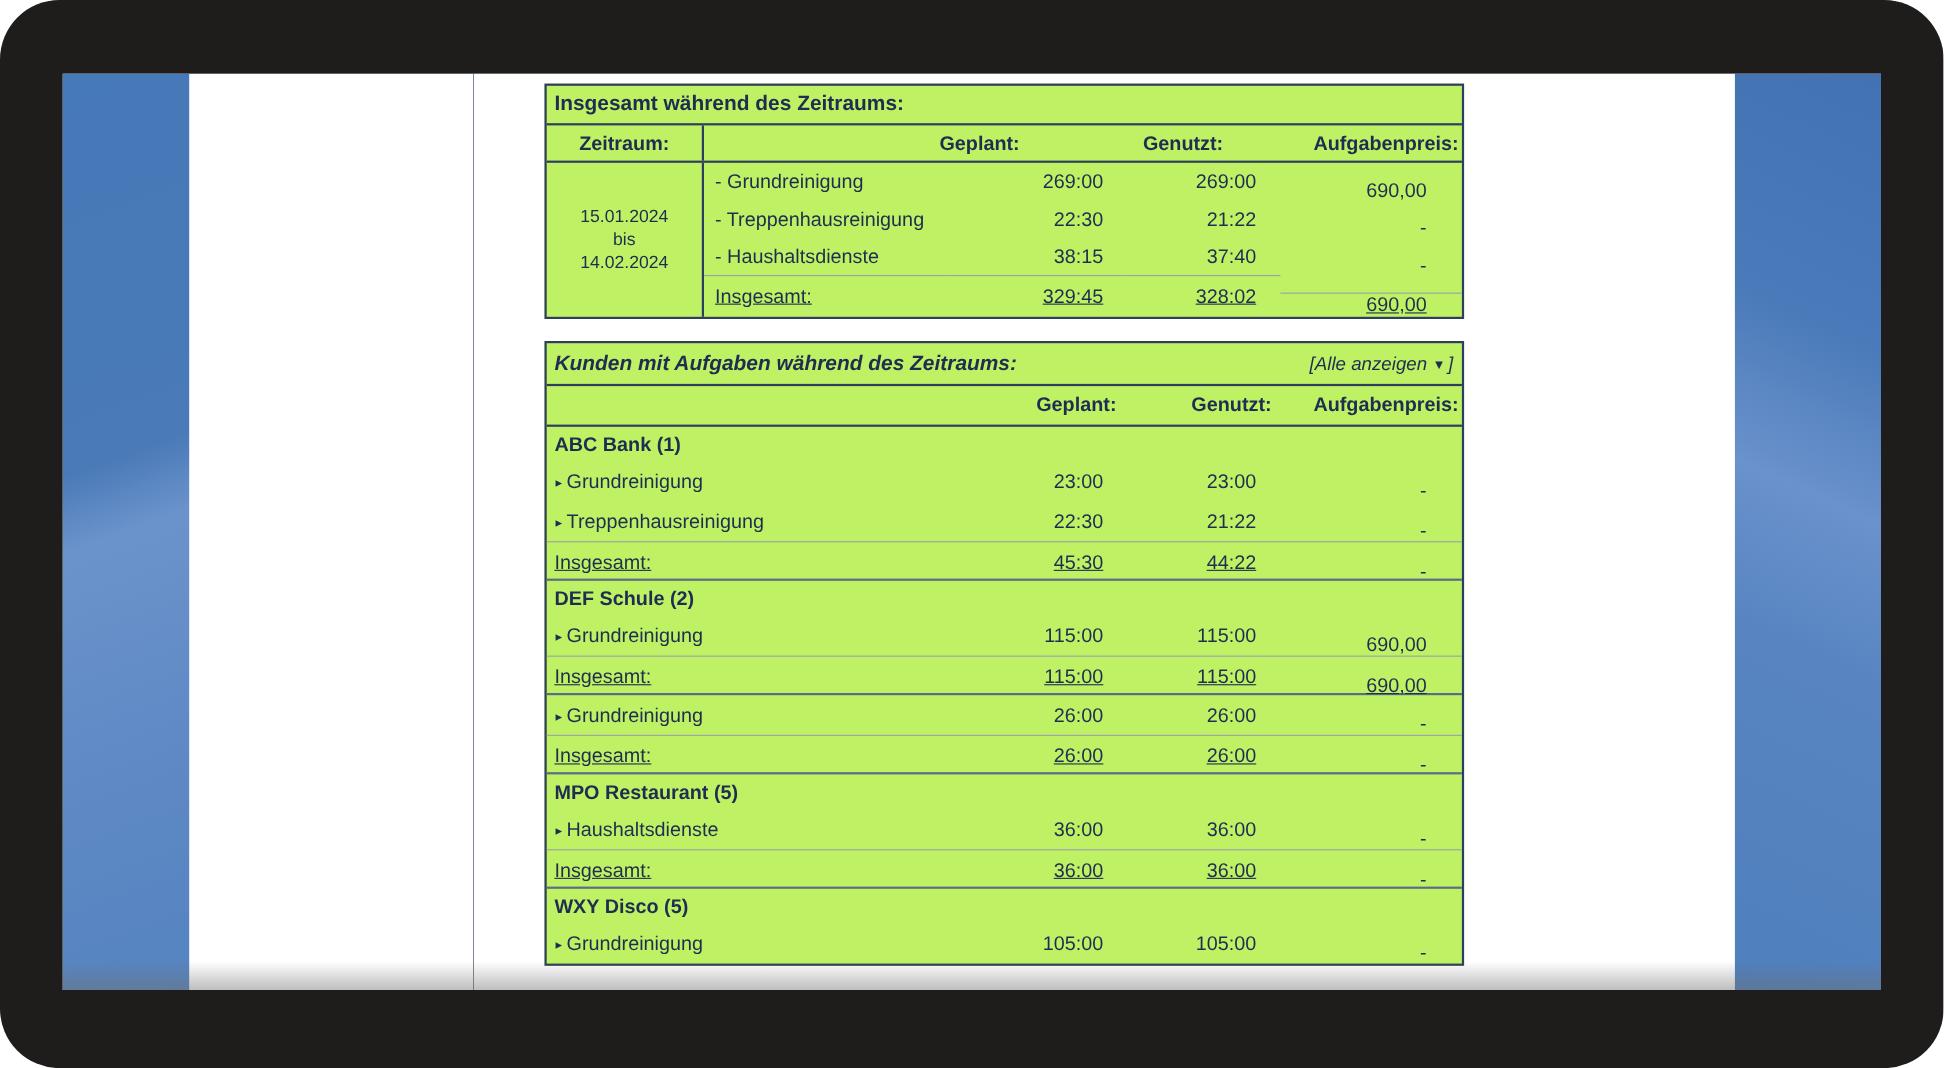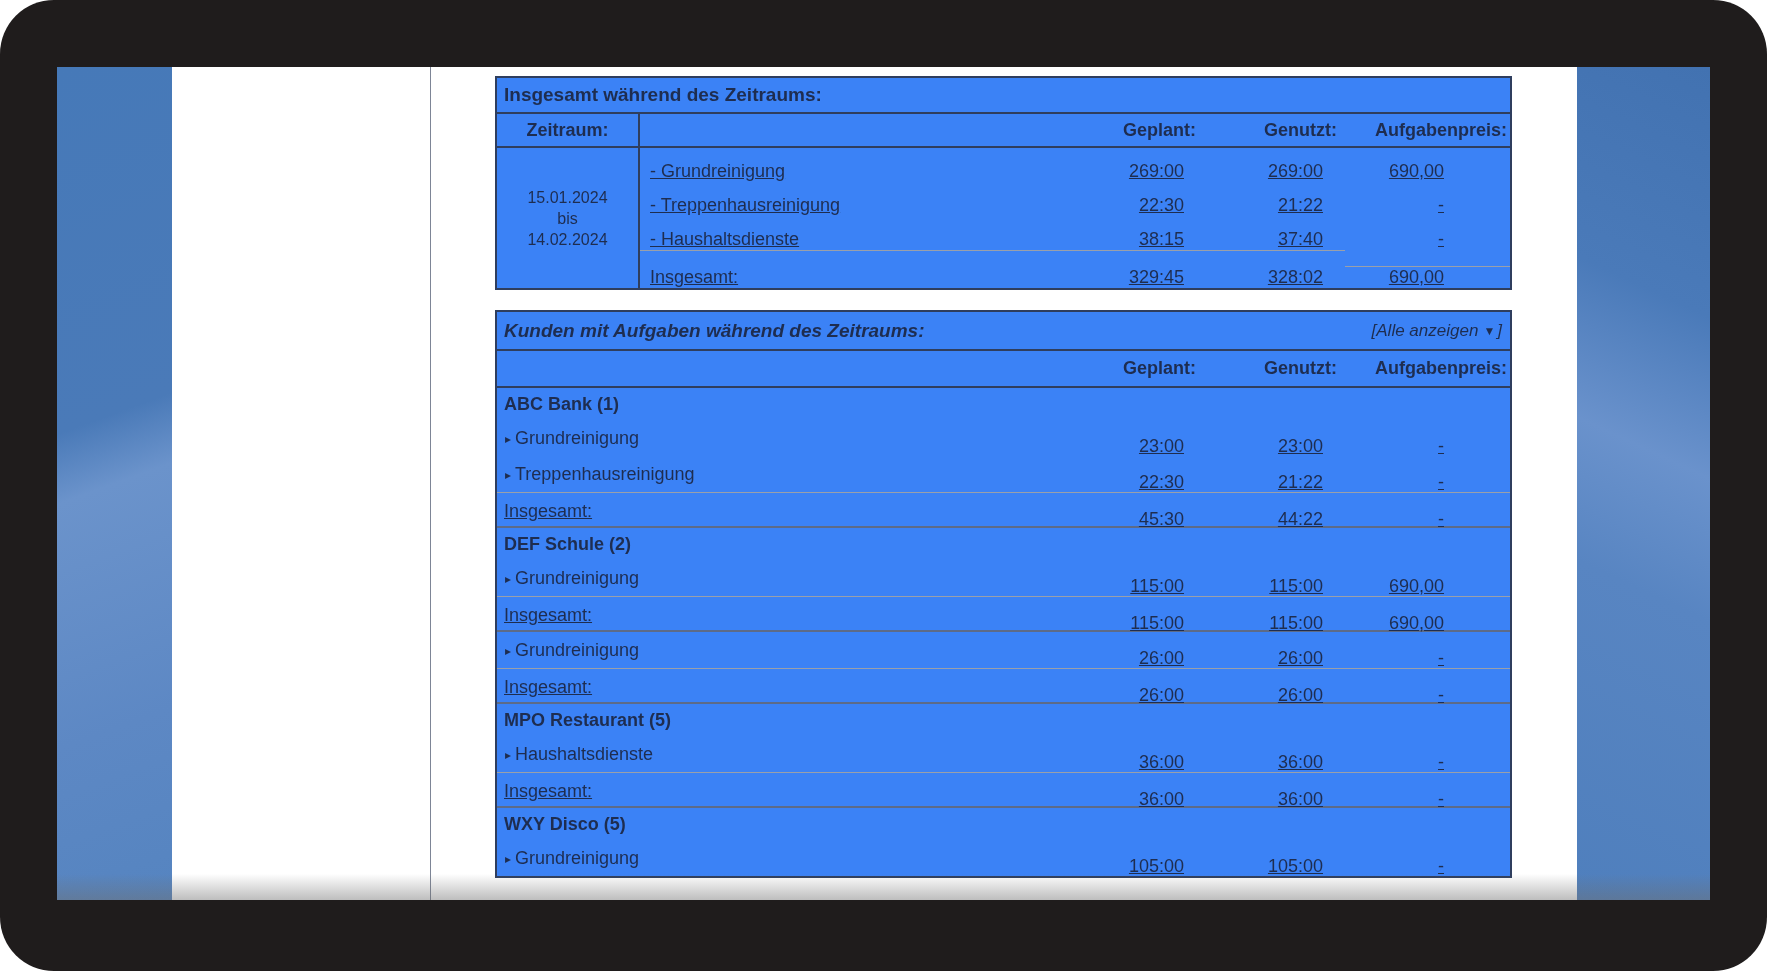--- a/index.html
+++ b/index.html
@@ -11,51 +11,51 @@
   .band-left{left:0;width:115px;
     background:linear-gradient(160deg,#4679b8 0%,#4a7ab8 42%,#6b93cb 50%,#5d88c4 78%,#5584c0 100%);}
   .band-right{left:1520px;width:133px;
     background:linear-gradient(205deg,#4272b1 0%,#4a7ab9 28%,#6license890ca 0%,#6a92cc 46%,#5885c2 62%,#4f7fbd 100%);
     background:linear-gradient(205deg,#4272b1 0%,#4a7ab9 28%,#6a92cc 46%,#5885c2 62%,#4f7fbd 100%);}
   .vdivider{position:absolute;left:373px;top:0;bottom:0;width:1px;background:#7d8596;}
   .main{position:absolute;left:374px;top:0;width:1146px;height:833px;background:#ffffff;}
   .bottom-fade{position:absolute;left:0;right:0;bottom:0;height:26px;pointer-events:none;
     background:linear-gradient(to bottom,rgba(110,110,110,0) 0%,rgba(110,110,110,0.45) 100%);}
 
-  .tbl{position:absolute;left:64px;width:1017px;border:2px solid #2f3e5e;background:#3b82f6;box-sizing:border-box;}
+  .tbl{position:absolute;left:64px;width:836px;border:2px solid #2f3e5e;background:#bef264;box-sizing:border-box;}
   .t1{top:9px;}
   .t2{top:243px;}
 
   .title-row{display:flex;align-items:center;justify-content:space-between;
     box-sizing:border-box;border-bottom:2px solid #2f3e5e;padding:0 8px 0 7px;}
   .t1 .title-row{height:36px;}
   .t2 .title-row{height:39px;font-style:italic;}
   .tbl-title{font-weight:bold;font-size:19px;}
   .filter{font-size:17px;font-weight:normal;cursor:pointer;white-space:nowrap;}
   .filter .arrow{font-size:12px;position:relative;top:-1px;margin:0 2px 0 5px;}
 
   .hdr-row{display:grid;box-sizing:border-box;border-bottom:2px solid #2f3e5e;align-items:center;
     font-weight:bold;font-size:18px;}
-  .t1 .hdr-row{grid-template-columns:143px 1fr 160px 141px 165px;height:34px;}
+  .t1 .hdr-row{grid-template-columns:143px 1fr 160px 141px 165px;height:34px;gap:44px;}
   .t2 .hdr-row{grid-template-columns:1fr 160px 141px 165px;height:37px;}
 
   .num{text-align:right;}
   .hdr-g{padding-right:8px;}
   .hdr-n{padding-right:8px;}
   .hdr-p{padding-right:3px;}
   .val-g{padding-right:20px;}
   .val-n{padding-right:22px;}
-  .val-p{padding-right:66px;margin-top:16px;}
+  .val-p{padding-right:32px;margin-top:16px;}
 
   .t1-body{display:grid;grid-template-columns:143px 1fr 160px 141px 165px;
     grid-template-rows:34px 34px 34px 38px;font-size:18px;}
   .date-cell{grid-column:1;grid-row:1 / span 4;border-right:2px solid #2f3e5e;
     display:flex;flex-direction:column;align-items:center;justify-content:center;
     line-height:21px;font-size:16px;}
-  .cell{display:flex;align-items:flex-end;box-sizing:border-box;font-size:18px;text-decoration:underline;}
+  .cell{display:flex;align-items:center;box-sizing:border-box;font-size:18px;}
   .cell.num{justify-content:flex-end;}
   .task-label{padding-left:10px;}
   .tot-top{border-top:1px solid #9aa0aa;}
   .u{text-decoration:underline;}
 
   .section{box-sizing:border-box;border-bottom:2px solid #5d6b87;font-size:18px;}
   .section.last{border-bottom:none;}
   .name-row{height:32px;display:flex;align-items:center;padding-left:7px;font-weight:bold;}
   .grid-row{display:grid;grid-template-columns:1fr 160px 141px 165px;height:36px;}
   .insg-row{display:grid;grid-template-columns:1fr 160px 141px 165px;height:34px;box-sizing:border-box;

